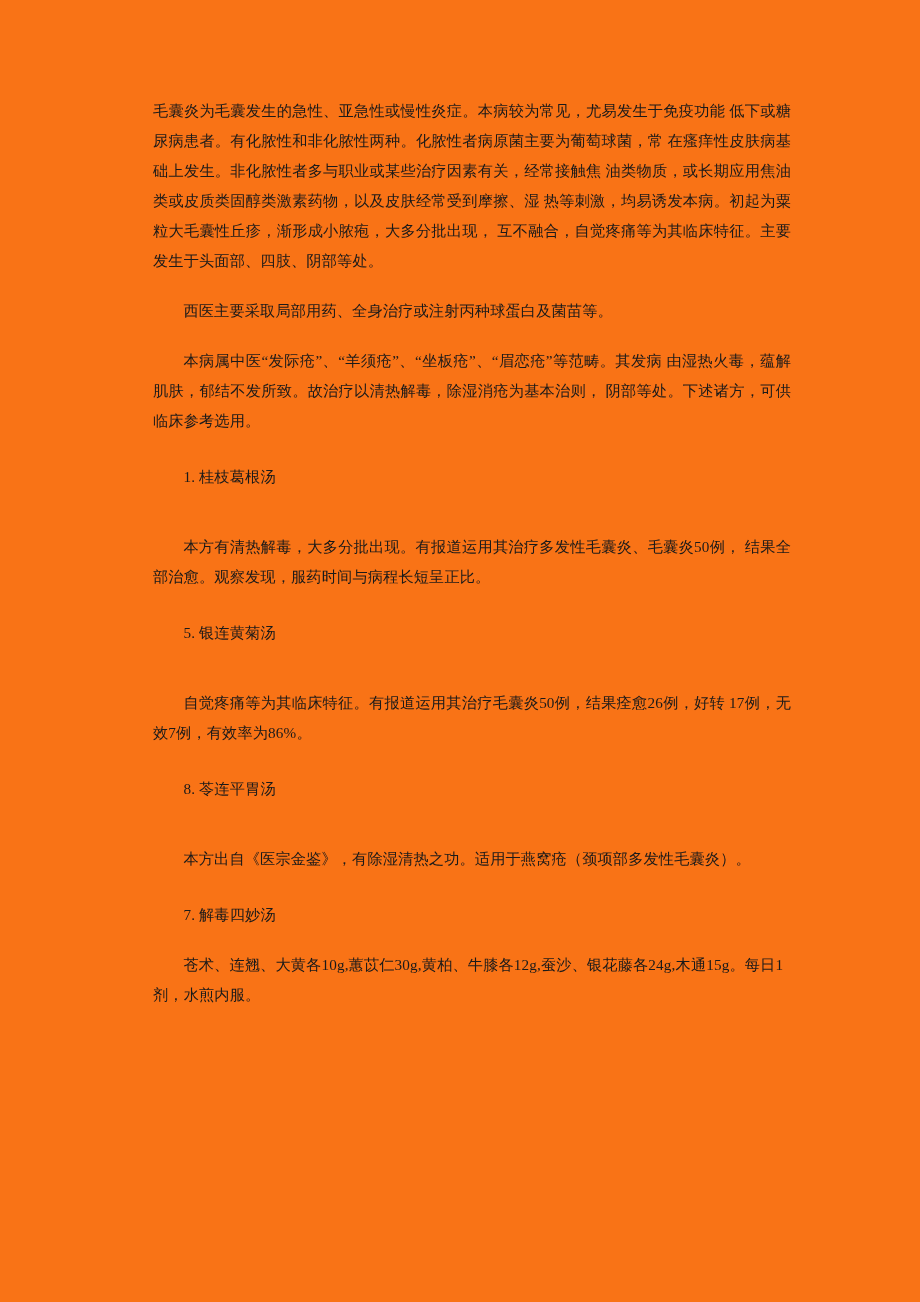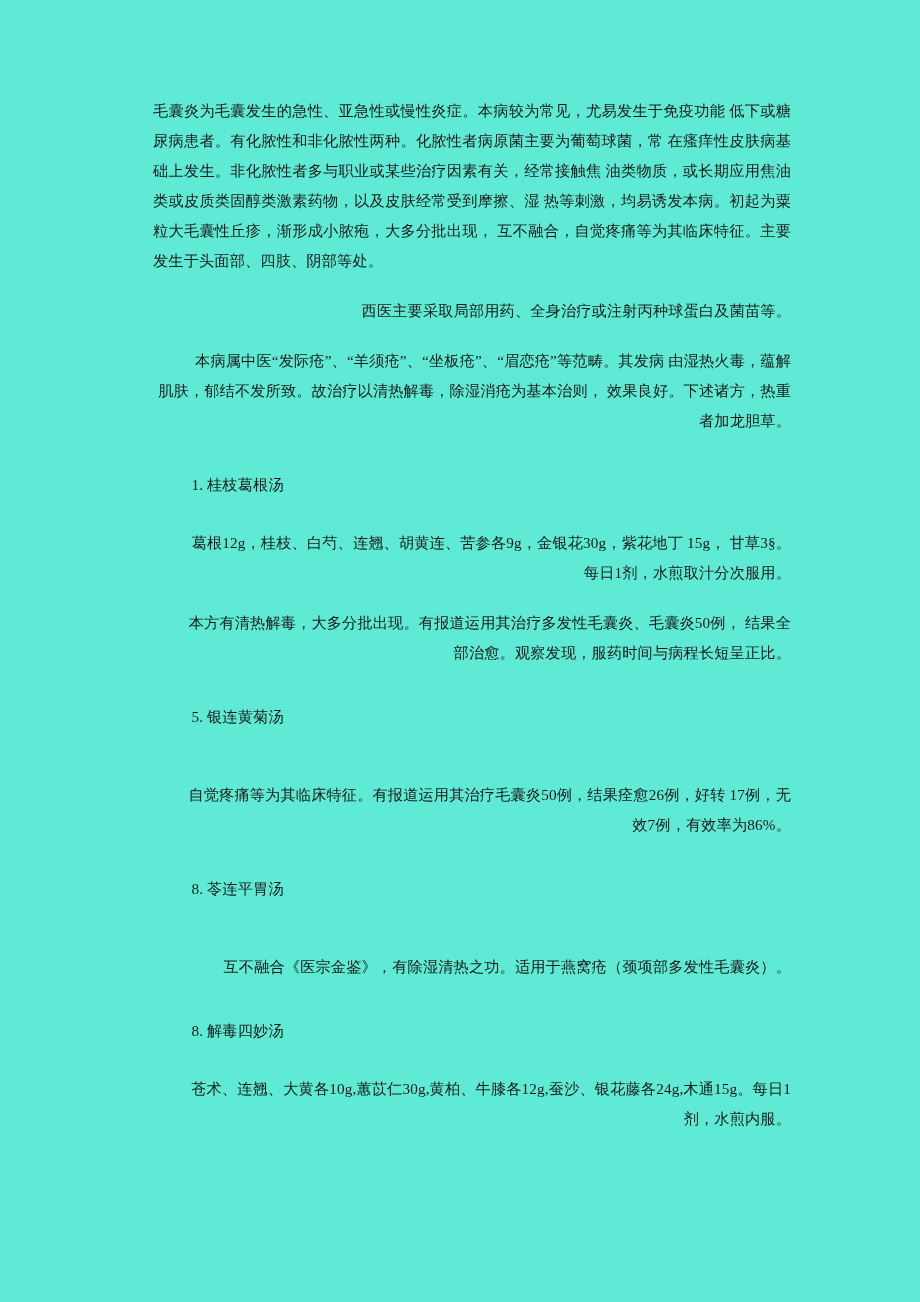--- a/index.html
+++ b/index.html
@@ -9,21 +9,21 @@
   }
   body {
     font-family: "Liberation Serif", "DejaVu Serif", serif;
     color: #1a1a1a;
     -webkit-font-smoothing: antialiased;
   }
   #page {
     position: relative;
     width: 920px;
     height: 1302px;
-    background: #5eead4;
+    background: #f97316;
     overflow: hidden;
     box-sizing: border-box;
   }
   #content {
     position: absolute;
     left: 153px;
     top: 96px;
     width: 638px;
   }
   p {
@@ -31,61 +31,59 @@
     font-size: 15.2px;
     line-height: 30px;
     text-align: justify;
     text-justify: inter-character;
     letter-spacing: 0.15px;
     word-break: break-all;
     white-space: pre-wrap;
   }
   p.indent {
     text-indent: 2em;
-    text-align: right;
   }
   p.noindent {
     text-indent: 0;
   }
   .gap-md { height: 20px; }
   .gap-lg { height: 26px; }
   .heading {
     text-indent: 2em;
     font-size: 15.2px;
     line-height: 30px;
-    margin: 8px;
+    margin: 0;
     letter-spacing: 0.15px;
   }
   .last-line-left {
     text-align: left;
   }
 </style>
 </head>
 <body>
 
 <div id="page">
   <div id="content">
 
     <p class="noindent">毛囊炎为毛囊发生的急性、亚急性或慢性炎症。本病较为常见，尤易发生于免疫功能 低下或糖尿病患者。有化脓性和非化脓性两种。化脓性者病原菌主要为葡萄球菌，常 在瘙痒性皮肤病基础上发生。非化脓性者多与职业或某些治疗因素有关，经常接触焦 油类物质，或长期应用焦油类或皮质类固醇类激素药物，以及皮肤经常受到摩擦、湿 热等刺激，均易诱发本病。初起为粟粒大毛囊性丘疹，渐形成小脓疱，大多分批出现， 互不融合，自觉疼痛等为其临床特征。主要发生于头面部、四肢、阴部等处。</p>
 
     <div class="gap-md"></div>
 
     <p class="indent">西医主要采取局部用药、全身治疗或注射丙种球蛋白及菌苗等。</p>
 
     <div class="gap-md"></div>
 
-    <p class="indent">本病属中医“发际疮”、“羊须疮”、“坐板疮”、“眉恋疮”等范畴。其发病 由湿热火毒，蕴解肌肤，郁结不发所致。故治疗以清热解毒，除湿消疮为基本治则， 效果良好。下述诸方，热重者加龙胆草。</p>
+    <p class="indent">本病属中医“发际疮”、“羊须疮”、“坐板疮”、“眉恋疮”等范畴。其发病 由湿热火毒，蕴解肌肤，郁结不发所致。故治疗以清热解毒，除湿消疮为基本治则， 阴部等处。下述诸方，可供临床参考选用。</p>
 
     <div class="gap-lg"></div>
 
     <p class="heading">1. 桂枝葛根汤</p>
 
     <div class="gap-md"></div>
 
-    <p class="indent">葛根12g，桂枝、白芍、连翘、胡黄连、苦参各9g，金银花30g，紫花地丁 15g， 甘草3§。每日1剂，水煎取汁分次服用。</p>
 
     <div class="gap-md"></div>
 
     <p class="indent">本方有清热解毒，大多分批出现。有报道运用其治疗多发性毛囊炎、毛囊炎50例， 结果全部治愈。观察发现，服药时间与病程长短呈正比。</p>
 
     <div class="gap-lg"></div>
 
     <p class="heading">5. 银连黄菊汤</p>
 
     <div class="gap-md"></div>
@@ -97,24 +95,24 @@
 
     <div class="gap-lg"></div>
 
     <p class="heading">8. 苓连平胃汤</p>
 
     <div class="gap-md"></div>
 
 
     <div class="gap-md"></div>
 
-    <p class="indent">互不融合《医宗金鉴》，有除湿清热之功。适用于燕窝疮（颈项部多发性毛囊炎）。</p>
+    <p class="indent">本方出自《医宗金鉴》，有除湿清热之功。适用于燕窝疮（颈项部多发性毛囊炎）。</p>
 
     <div class="gap-lg"></div>
 
-    <p class="heading">8. 解毒四妙汤</p>
+    <p class="heading">7. 解毒四妙汤</p>
 
     <div class="gap-md"></div>
 
     <p class="indent last-line-left">苍术、连翘、大黄各10g,蕙苡仁30g,黄柏、牛膝各12g,蚕沙、银花藤各24g,木通15g。每日1剂，水煎内服。</p>
 
   </div>
 </div>
 
 </body></html>

